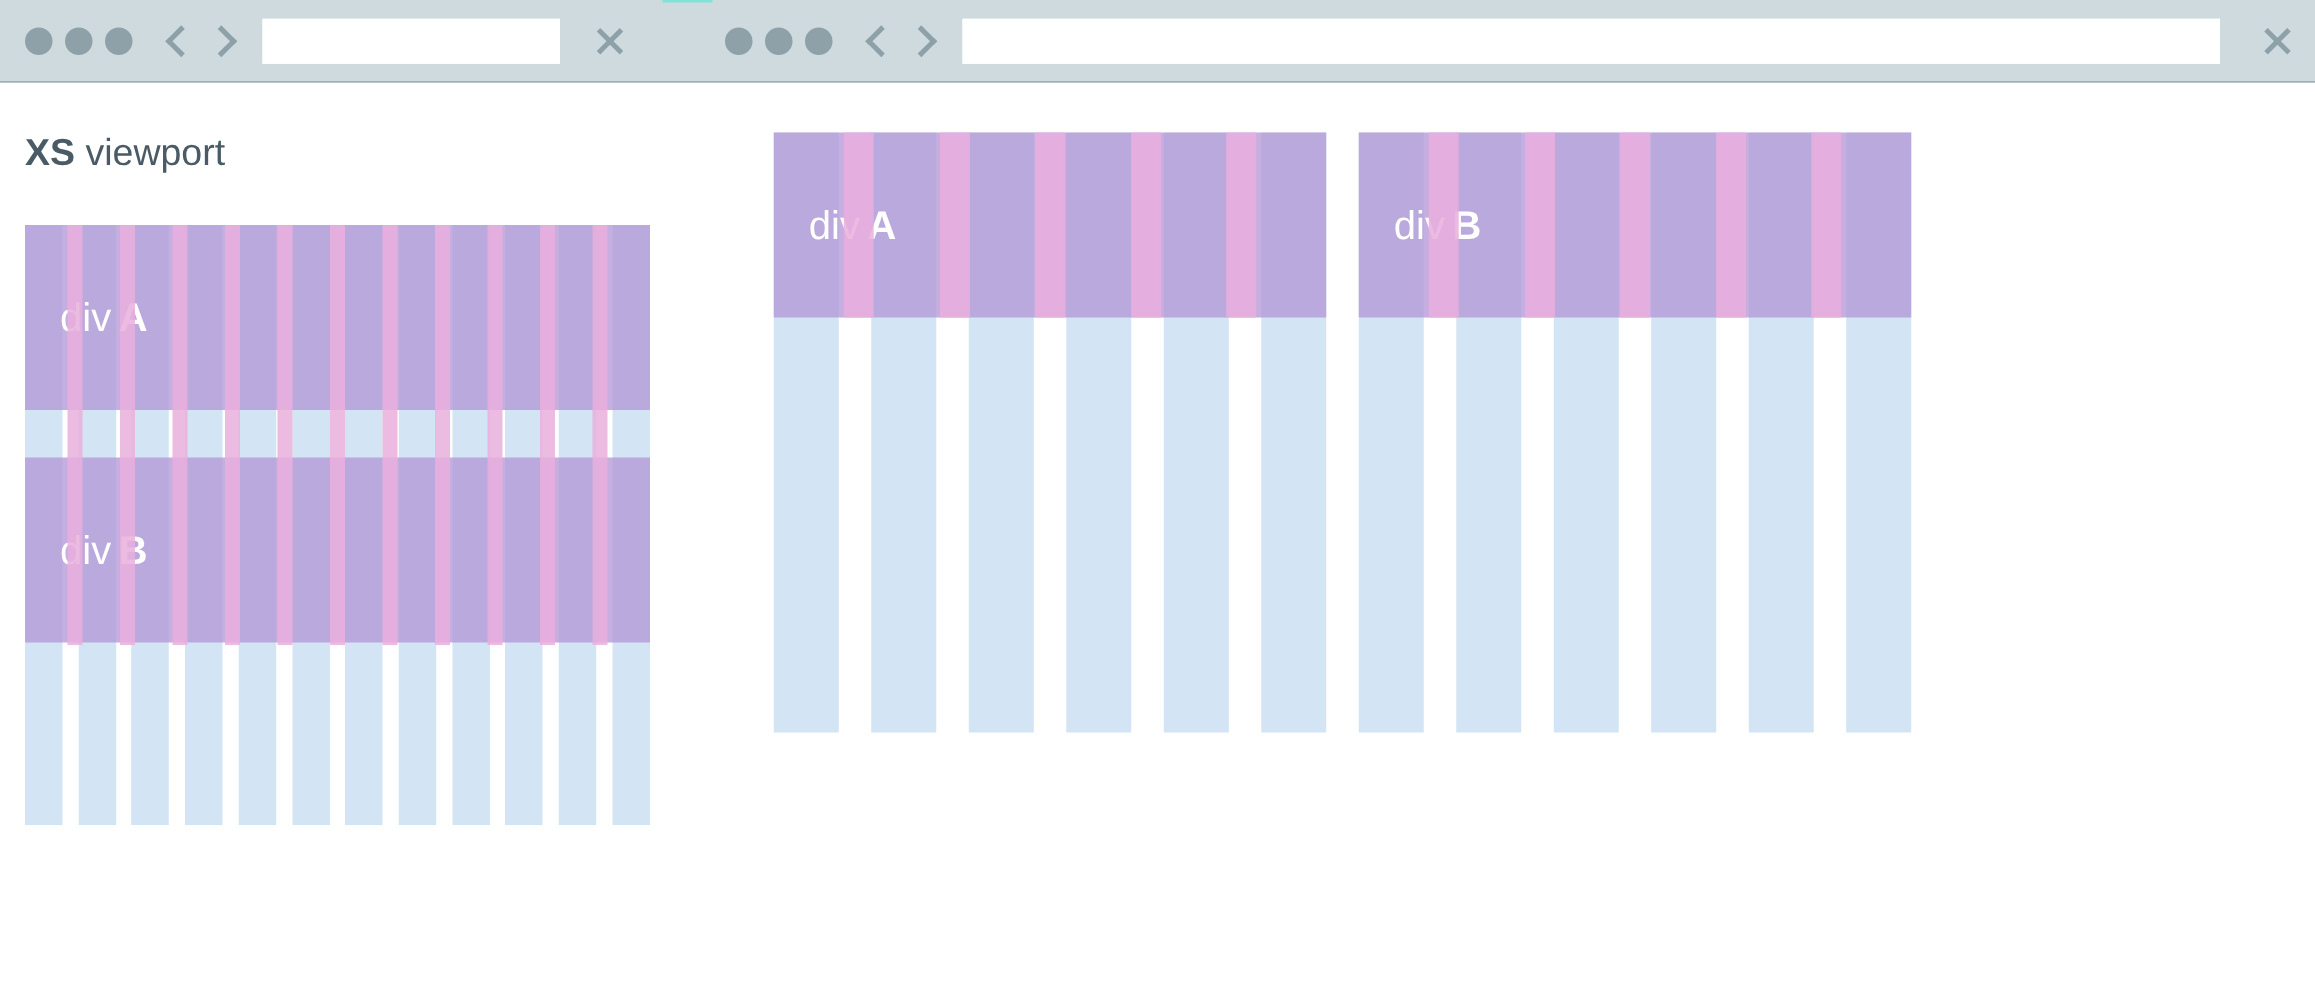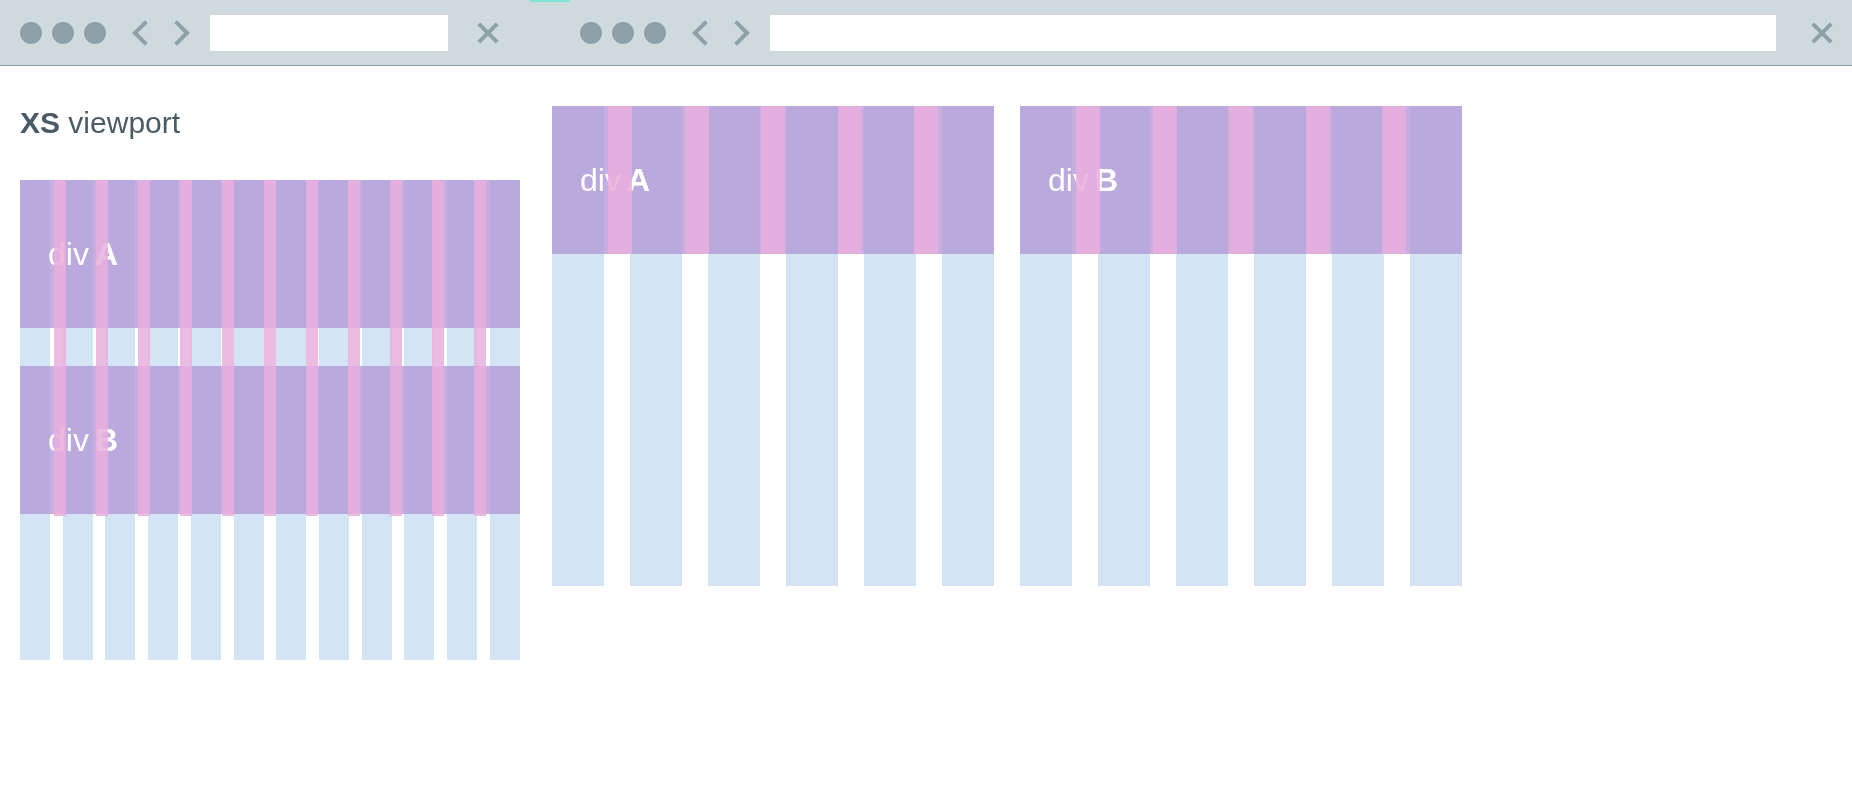--- a/index.html
+++ b/index.html
@@ -47,21 +47,21 @@
   .xicon::before, .xicon::after {
     content: ""; position: absolute; left: 12px; top: 0;
     width: 4px; height: 26px; background: #8ea0a8;
   }
   .xicon::before { transform: rotate(45deg); }
   .xicon::after  { transform: rotate(-45deg); }
 
   .content {
     display: flex;
     padding: 40px 20px 0 20px;
-    gap: 32px;
+    gap: 99px;
   }
 
   .heading {
     font-size: 30px;
     color: #4a5b66;
     font-weight: 400;
     margin-bottom: 40px;
   }
   .heading b { font-weight: 700; }
 

